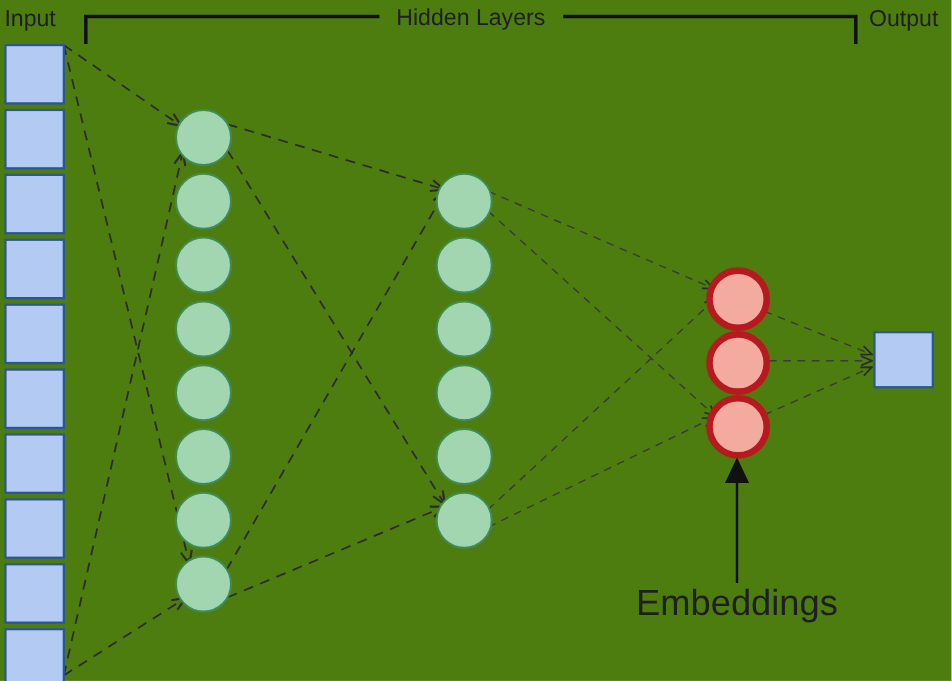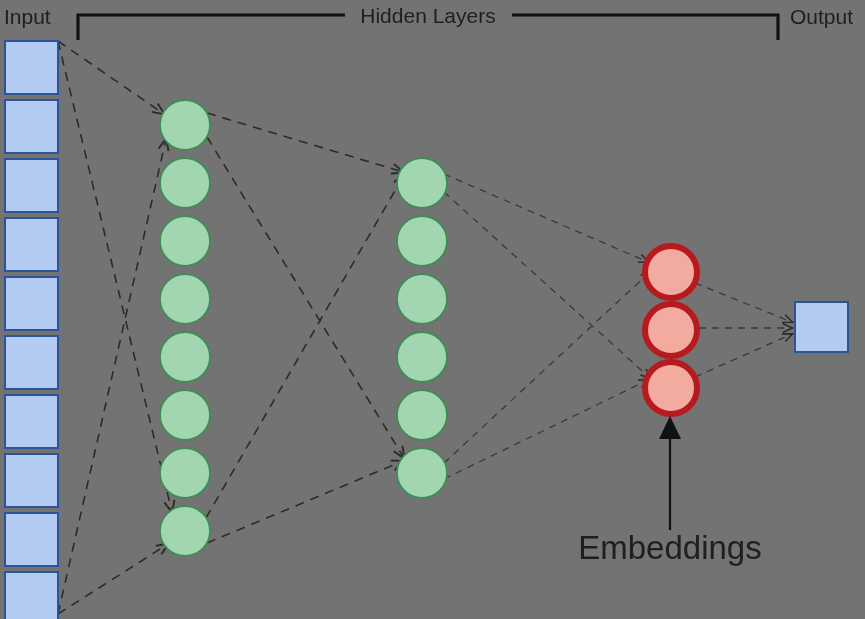--- a/index.html
+++ b/index.html
@@ -10,21 +10,21 @@
   }
   body {
     font-family: "Liberation Sans", sans-serif;
     -webkit-font-smoothing: antialiased;
   }
   #canvas {
     position: relative;
     width: 865px;
     height: 619px;
     overflow: hidden;
-    background: #737373;
+    background: #4d7c0f;
   }
   #diagram-svg {
     position: absolute;
     top: 0;
     left: 0;
     width: 865px;
     height: 619px;
     display: block;
   }
   .label-text {

